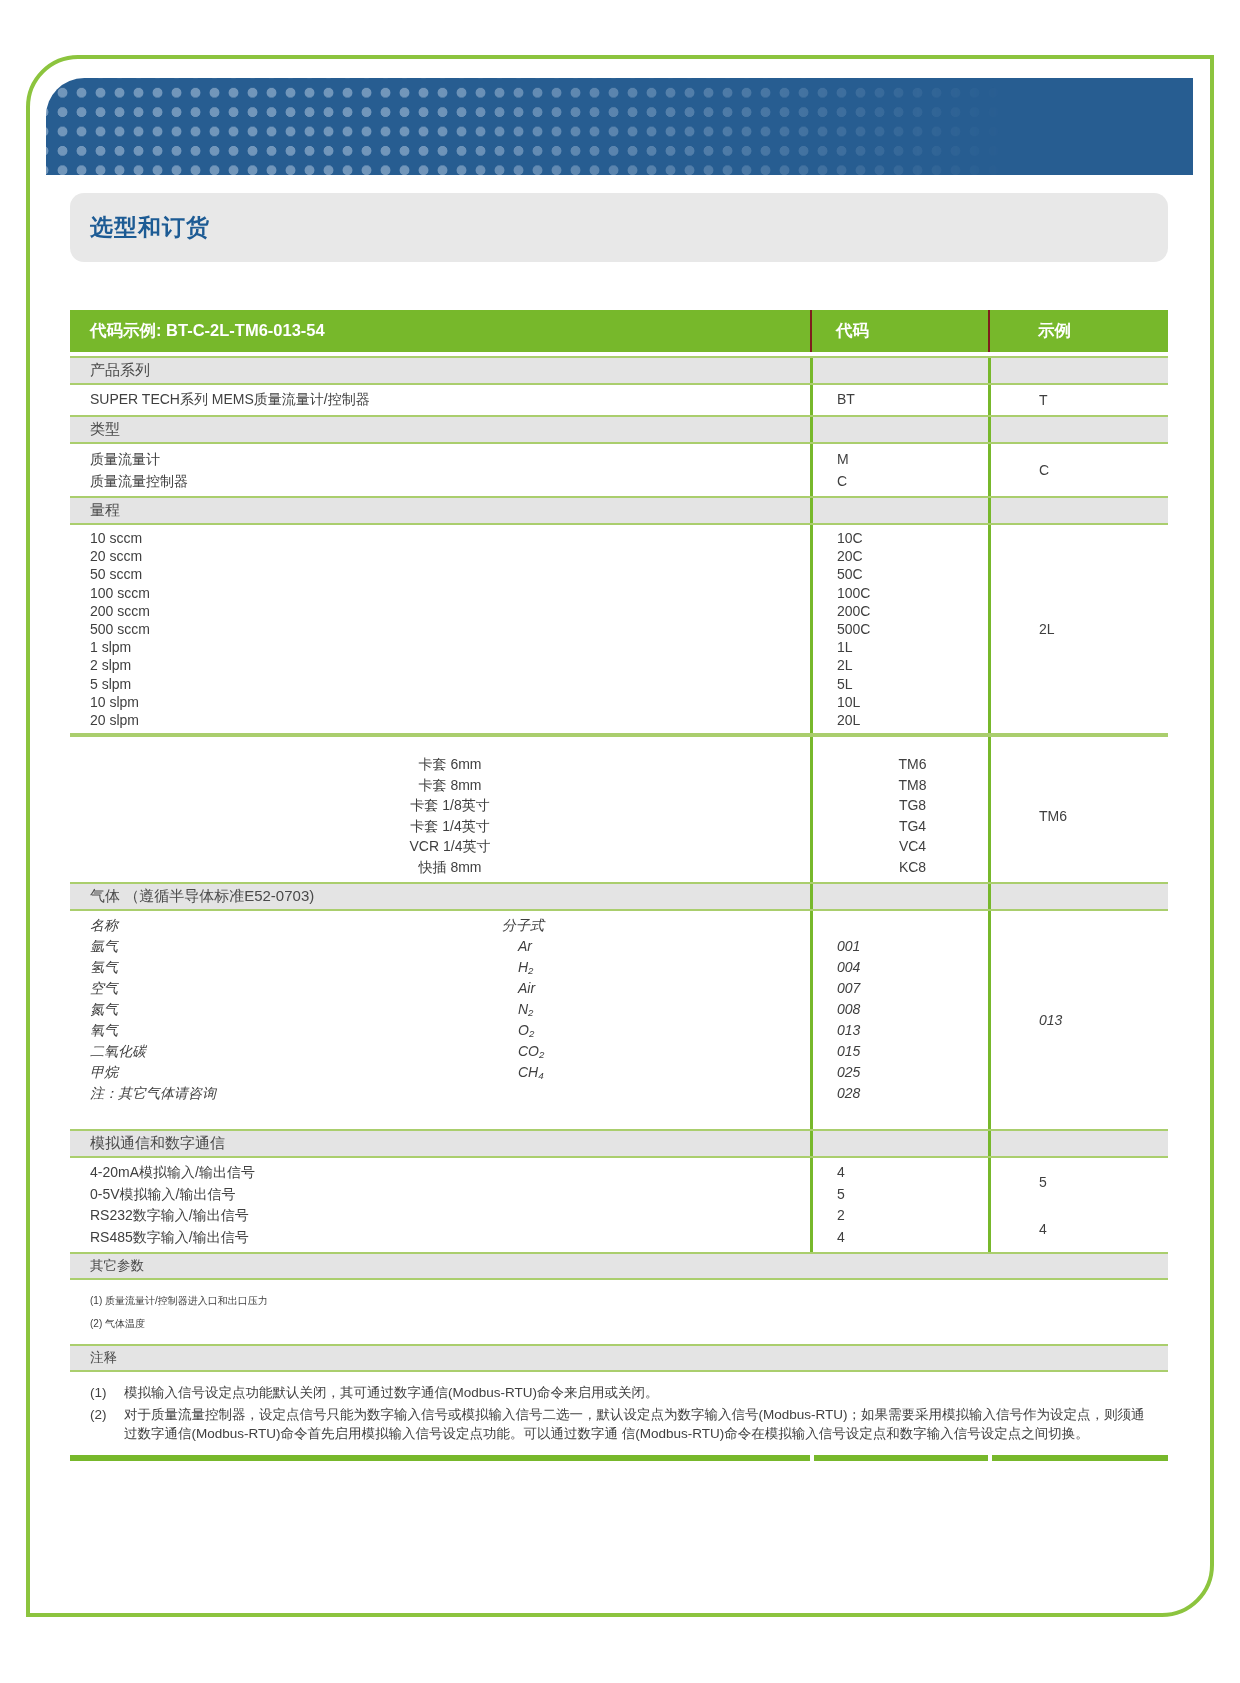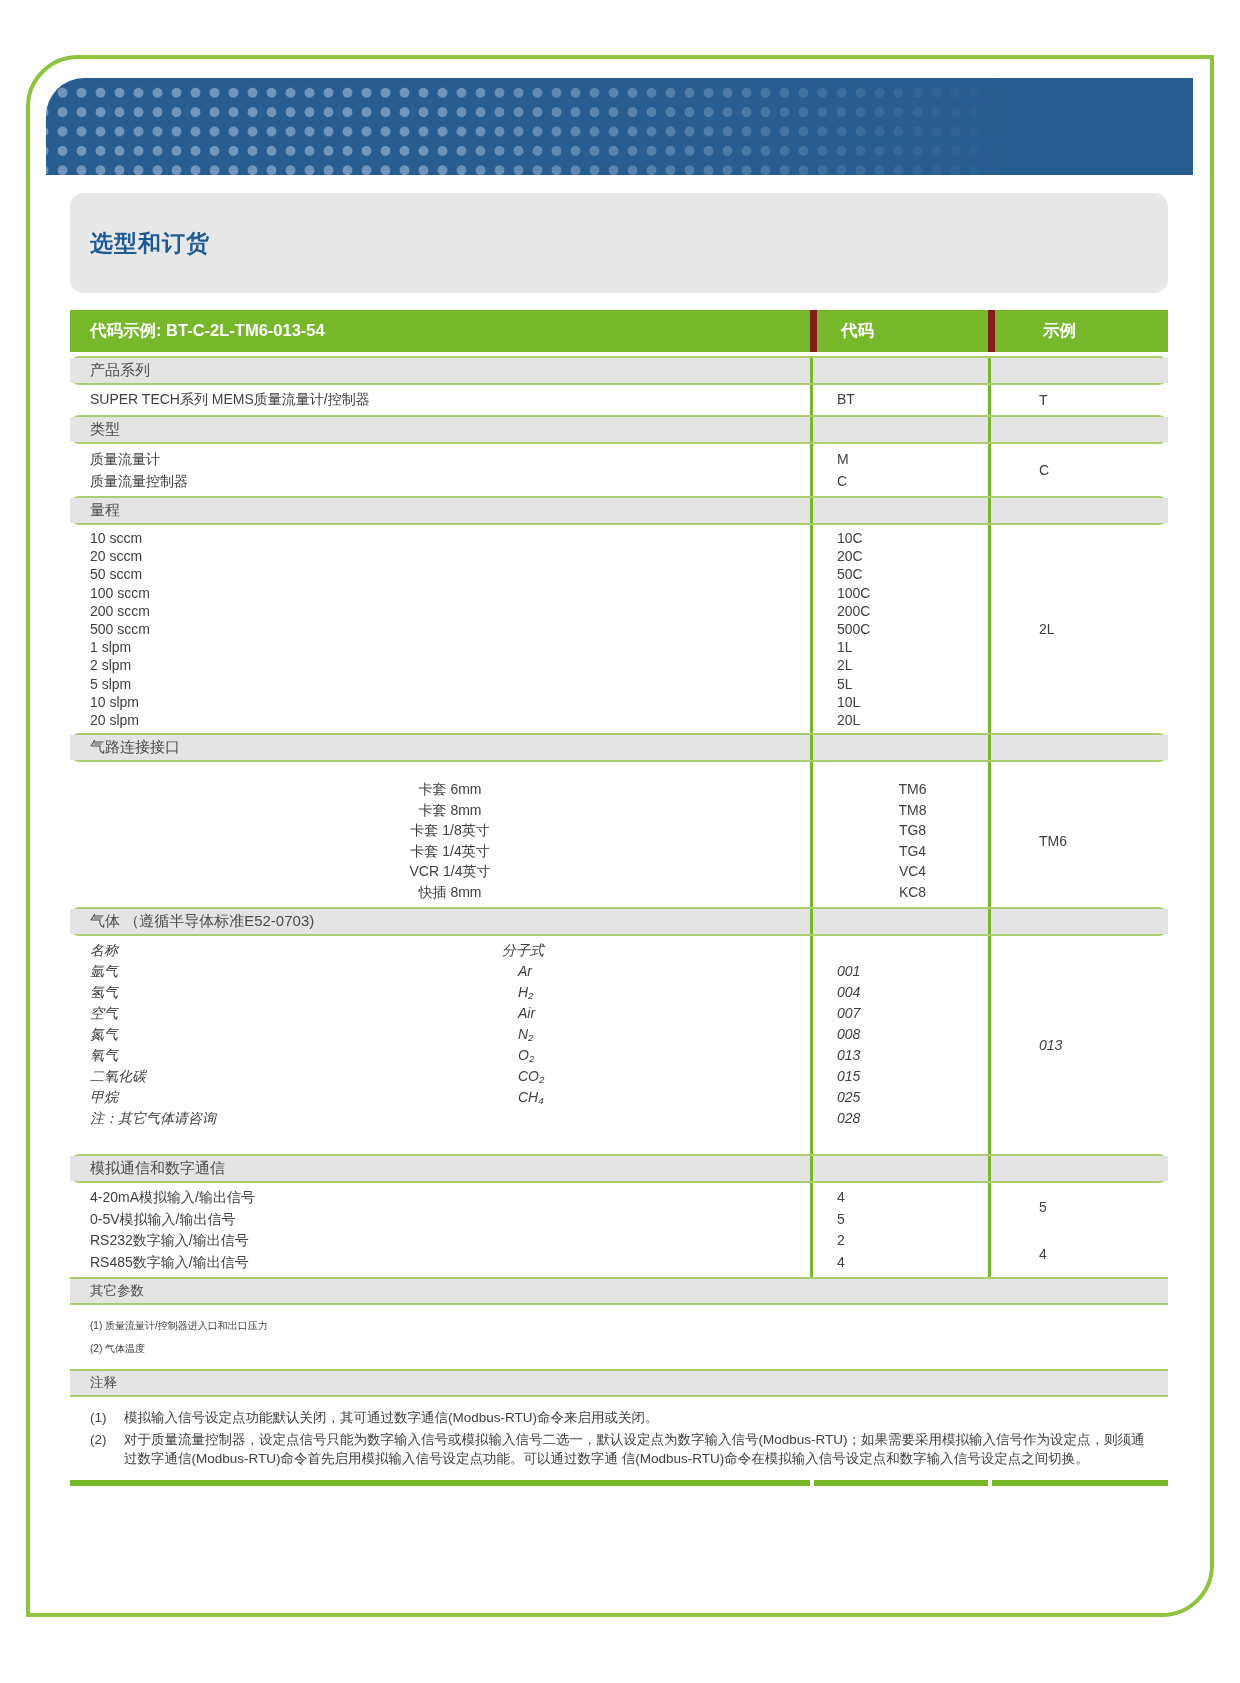--- a/index.html
+++ b/index.html
@@ -27,35 +27,35 @@
     background:var(--band-blue);border-radius:38px 0 0 0;overflow:hidden;
   }
   .dots{
     position:absolute;inset:0;
     background-image:radial-gradient(circle, rgba(205,220,238,.45) 0 4.6px, rgba(205,220,238,0) 5.3px);
     background-size:19px 19.4px;background-position:7px 5px;
     -webkit-mask-image:linear-gradient(to right,#000 0%,#000 32%,rgba(0,0,0,.55) 58%,transparent 84%);
             mask-image:linear-gradient(to right,#000 0%,#000 32%,rgba(0,0,0,.55) 58%,transparent 84%);
   }
   .titlebox{
-    position:absolute;left:70px;top:193px;width:1098px;height:100px;
+    position:absolute;left:70px;top:193px;width:1098px;height:69px;
     background:var(--title-gray);border-radius:14px;display:flex;align-items:center;
   }
   .title{margin:0;padding-left:20px;font-size:23px;font-weight:bold;color:var(--title-blue);letter-spacing:1px;}
 
   .table{position:absolute;left:70px;top:310px;width:1098px;}
-  .row{display:grid;grid-template-columns:740px 178px 180px;border-radius:9px;}
+  .row{display:grid;grid-template-columns:740px 178px 180px;}
   .cell{min-width:0;}
   .c1{padding-left:20px;}
   .c2{border-left:3px solid var(--green);padding-left:24px;}
   .c3{border-left:3px solid var(--green);padding-left:48px;}
 
   .hdr{height:42px;font-size:16.5px;font-weight:bold;color:#fff;}
   .hdr .cell{background:var(--green);display:flex;align-items:center;}
-  .hdr .c2,.hdr .c3{border-left:7px solid #7f1d1d;}
+  .hdr .c2,.hdr .c3{border-left:2px solid #7f1d1d;}
 
   .bar{border-top:2px solid var(--light-line);border-bottom:2px solid var(--light-line);}
   .bar .cell{background:var(--bar-gray);}
   .bar .c1{padding-top:3px;padding-bottom:3px;font-size:15px;color:#4a4a4a;}
   .bar-first{margin-top:4px;}
   .bar-full{
     background:var(--bar-gray);border-top:2px solid var(--light-line);border-bottom:2px solid var(--light-line);
     padding:3px 0 3px 20px;font-size:13.5px;color:#4a4a4a;
   }
 
@@ -168,21 +168,20 @@
         <div class="line">1L</div>
         <div class="line">2L</div>
         <div class="line">5L</div>
         <div class="line">10L</div>
         <div class="line">20L</div>
       </div>
       <div class="cell c3 ex">2L</div>
     </div>
 
     <div class="row bar">
-      <div class="cell c1">气路连接接口</div>
       <div class="cell c2"></div>
       <div class="cell c3"></div>
     </div>
     <div class="row body conn">
       <div class="cell c1">
         <div class="line">卡套 6mm</div>
         <div class="line">卡套 8mm</div>
         <div class="line">卡套 1/8英寸</div>
         <div class="line">卡套 1/4英寸</div>
         <div class="line">VCR 1/4英寸</div>

